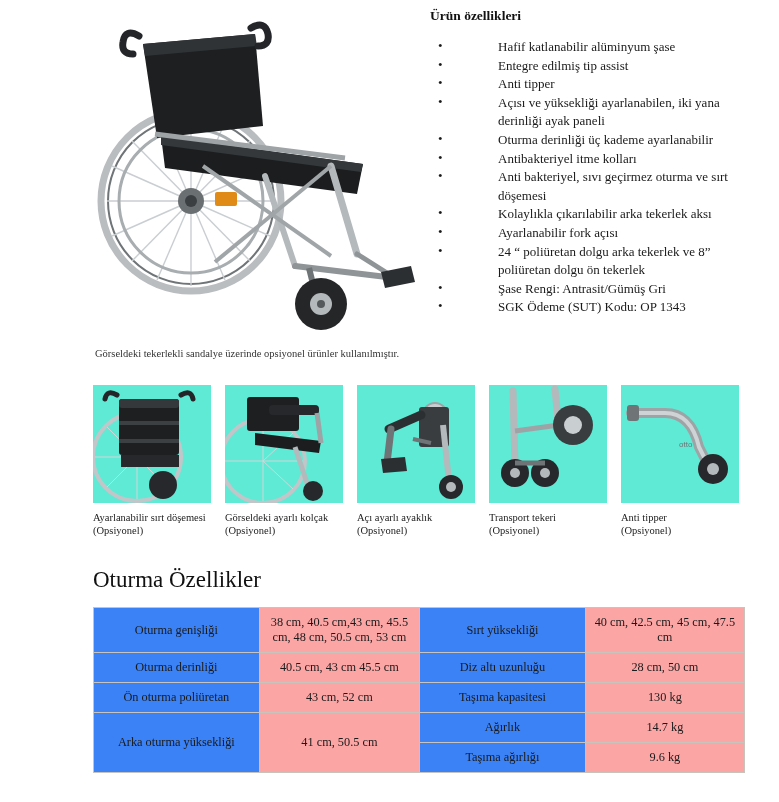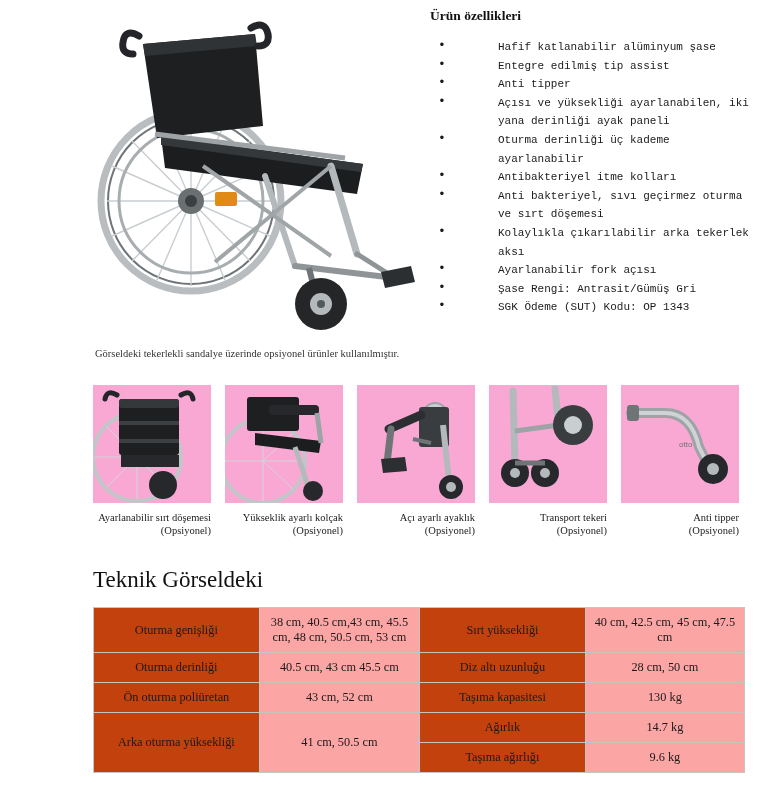--- a/index.html
+++ b/index.html
@@ -53,25 +53,24 @@
     color: #111;
   }
   ul.feat-list {
     list-style: none;
     margin: 0;
     padding: 0;
   }
   ul.feat-list li {
     position: relative;
     padding-left: 68px;
-    font-size: 11px;
+    font-size: 13px;
     line-height: 18.6px;
     margin-bottom: 0px;
     color: #1a1a1a;
-    font-family: Liberation Mono, monospace;
   }
   ul.feat-list li::before {
     content: "\2022";
     position: absolute;
     left: 8px;
     top: -1px;
     font-size: 13px;
     color: #1a1a1a;
   }
 
@@ -82,28 +81,28 @@
     padding-left: 93px;
     gap: 14px;
   }
   .thumb {
     width: 118px;
   }
   .thumb .pic {
     width: 118px;
     height: 118px;
     position: relative;
-    background: #f9a8d4;
+    background: #5eead4;
     overflow: hidden;
   }
   .thumb .lbl {
     margin-top: 8px;
     font-size: 10.5px;
     line-height: 13px;
-    text-align: right;
+    text-align: left;
     color: #222;
   }
 
   
   .specs-title {
     margin: 30px 0 14px 93px;
     font-size: 23px;
     font-family: "Liberation Serif", serif;
     color: #111;
     font-weight: normal;
@@ -115,21 +114,21 @@
     font-size: 12.3px;
   }
   table.specs td {
     border: 1px solid #c8c4bd;
     padding: 7px 6px;
     text-align: center;
     vertical-align: middle;
     line-height: 15px;
   }
   td.lbl-cell {
-    background: #c2410c;
+    background: #3b82f6;
     width: 168px;
   }
   td.val-cell {
     background: #fca5a5;
     width: 165px;
   }
 </style>
 </head>
 <body>
 
@@ -200,20 +199,21 @@
     <ul class="feat-list">
       <li>Hafif katlanabilir alüminyum şase</li>
       <li>Entegre edilmiş tip assist</li>
       <li>Anti tipper</li>
       <li>Açısı ve yüksekliği ayarlanabilen, iki yana derinliği ayak paneli</li>
       <li>Oturma derinliği üç kademe ayarlanabilir</li>
       <li>Antibakteriyel itme kolları</li>
       <li>Anti bakteriyel, sıvı geçirmez oturma ve sırt döşemesi</li>
       <li>Kolaylıkla çıkarılabilir arka tekerlek aksı</li>
       <li>Ayarlanabilir fork açısı</li>
+      <li>24 “ poliüretan dolgu arka tekerlek ve 8” poliüretan dolgu ön tekerlek</li>
       <li>Şase Rengi: Antrasit/Gümüş Gri</li>
       <li>SGK Ödeme (SUT) Kodu: OP 1343</li>
     </ul>
   </div>
 </div>
 
 <div class="thumbs">
 
   <div class="thumb">
     <div class="pic">
@@ -259,21 +259,21 @@
         </g>
         <rect x="22" y="12" width="52" height="34" rx="3" fill="#1d1f21"></rect>
         <path d="M30 48 L96 56 L94 68 L30 60 Z" fill="#1b1d1f"></path>
         <rect x="44" y="20" width="50" height="10" rx="4" fill="#26282b"></rect>
         <path d="M92 28 L96 58" stroke="#9ea3a6" stroke-width="5" fill="none"></path>
         <path d="M70 62 L84 104" stroke="#b4b9bc" stroke-width="5" fill="none"></path>
         <circle cx="88" cy="106" r="10" fill="#26282b"></circle>
       </svg>
     </div>
     <div class="lbl">
-      <span>Yükseklik ayarlı kolçak</span><br>
+      <span>Görseldeki ayarlı kolçak</span><br>
       <span>(Opsiyonel)</span>
     </div>
   </div>
 
   <div class="thumb">
     <div class="pic">
       <svg width="118" height="118" viewBox="0 0 118 118">
         <circle cx="78" cy="30" r="12" fill="#c9ced1" stroke="#9ea3a6" stroke-width="2"></circle>
         <rect x="62" y="22" width="30" height="40" rx="3" fill="#3a3d40"></rect>
         <path d="M64 30 L32 44" stroke="#2c2f32" stroke-width="9" fill="none" stroke-linecap="round"></path>
@@ -323,21 +323,21 @@
         <text x="58" y="62" font-size="8" fill="#6f7477" font-family="Liberation Sans, sans-serif">otto</text>
       </svg>
     </div>
     <div class="lbl">
       <span>Anti tipper</span><br>
       <span>(Opsiyonel)</span>
     </div>
   </div>
 </div>
 
-<div class="specs-title">Teknik Görseldeki</div>
+<div class="specs-title">Oturma Özellikler</div>
 
 <table class="specs">
   <tbody>
     <tr>
       <td class="lbl-cell">Oturma genişliği</td>
       <td class="val-cell">38 cm, 40.5 cm,43 cm, 45.5  cm, 48 cm, 50.5 cm, 53 cm</td>
       <td class="lbl-cell">Sırt yüksekliği</td>
       <td class="val-cell">40 cm, 42.5 cm, 45 cm, 47.5 cm</td>
     </tr>
     <tr>

